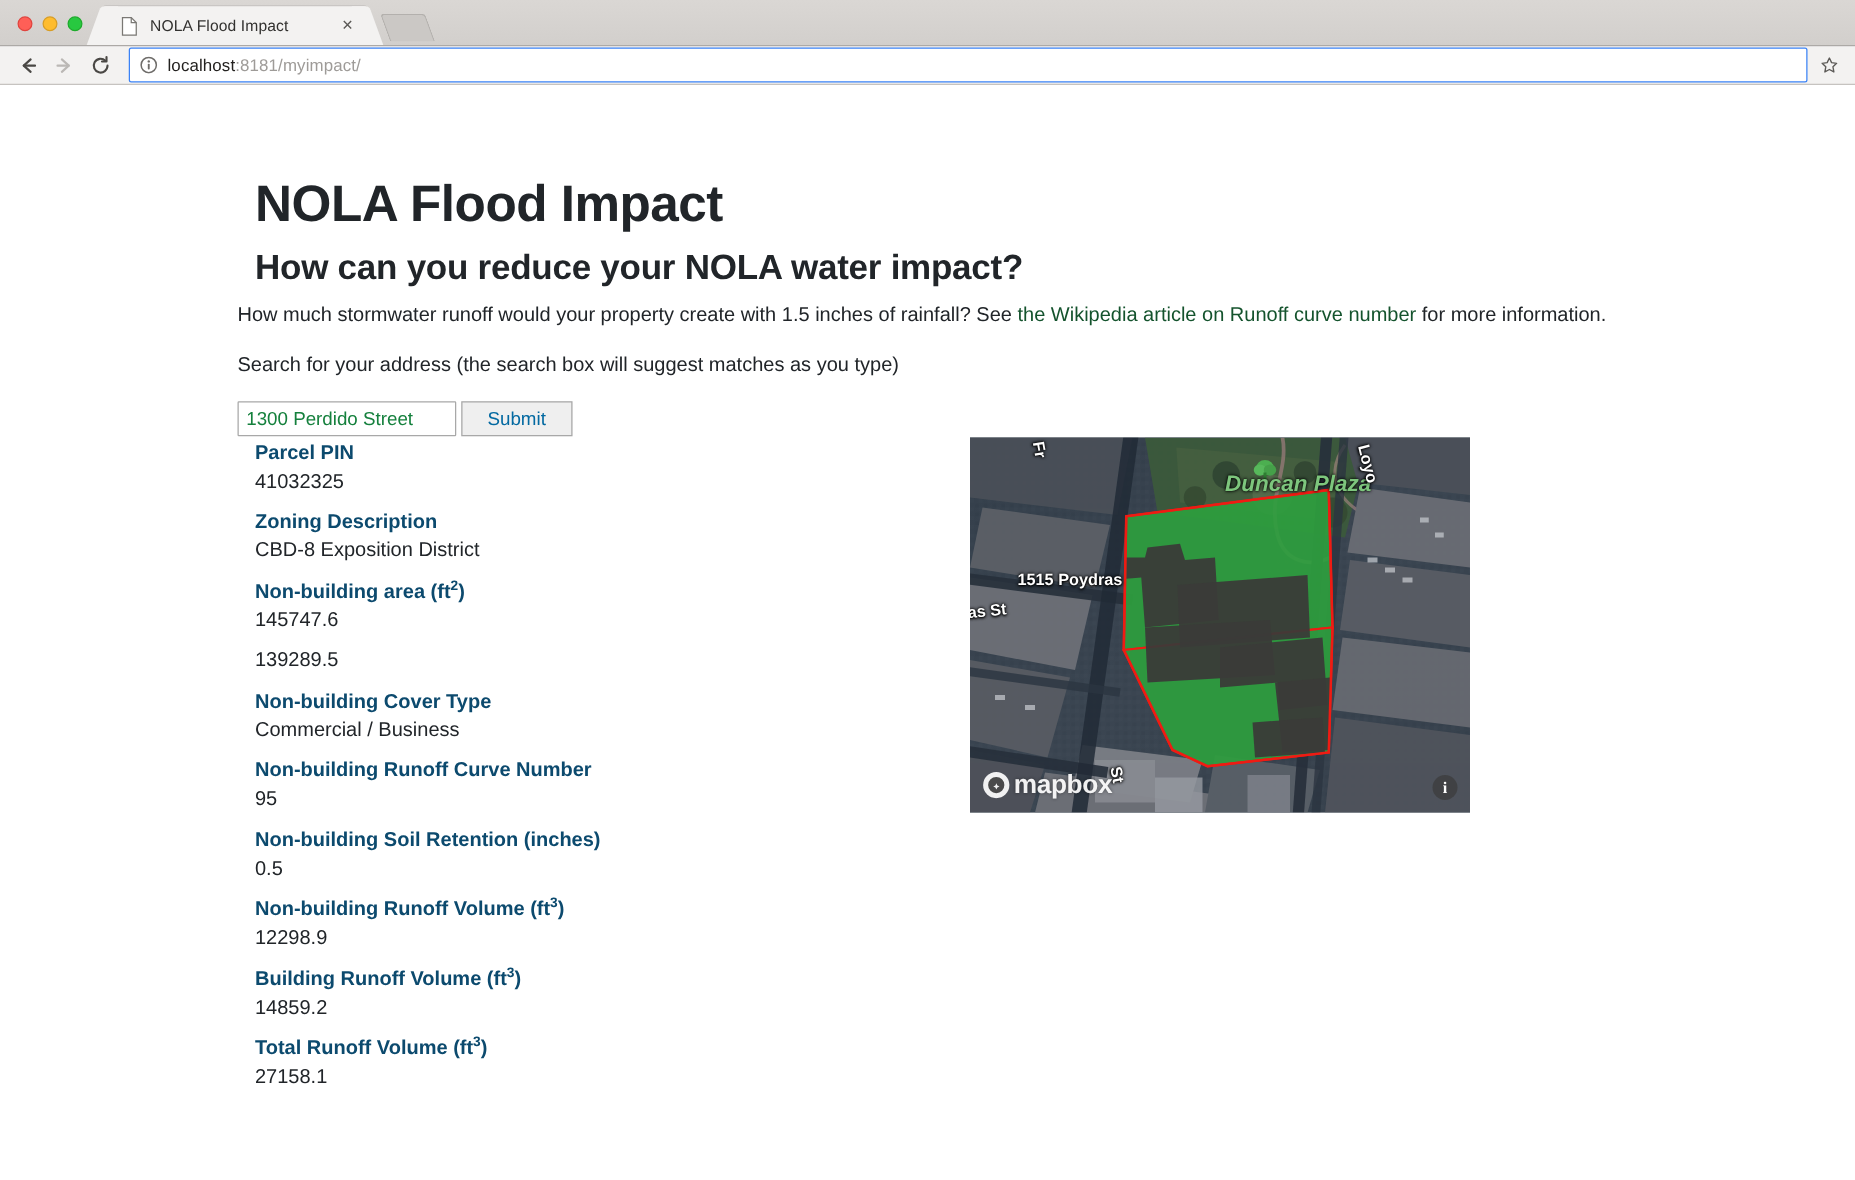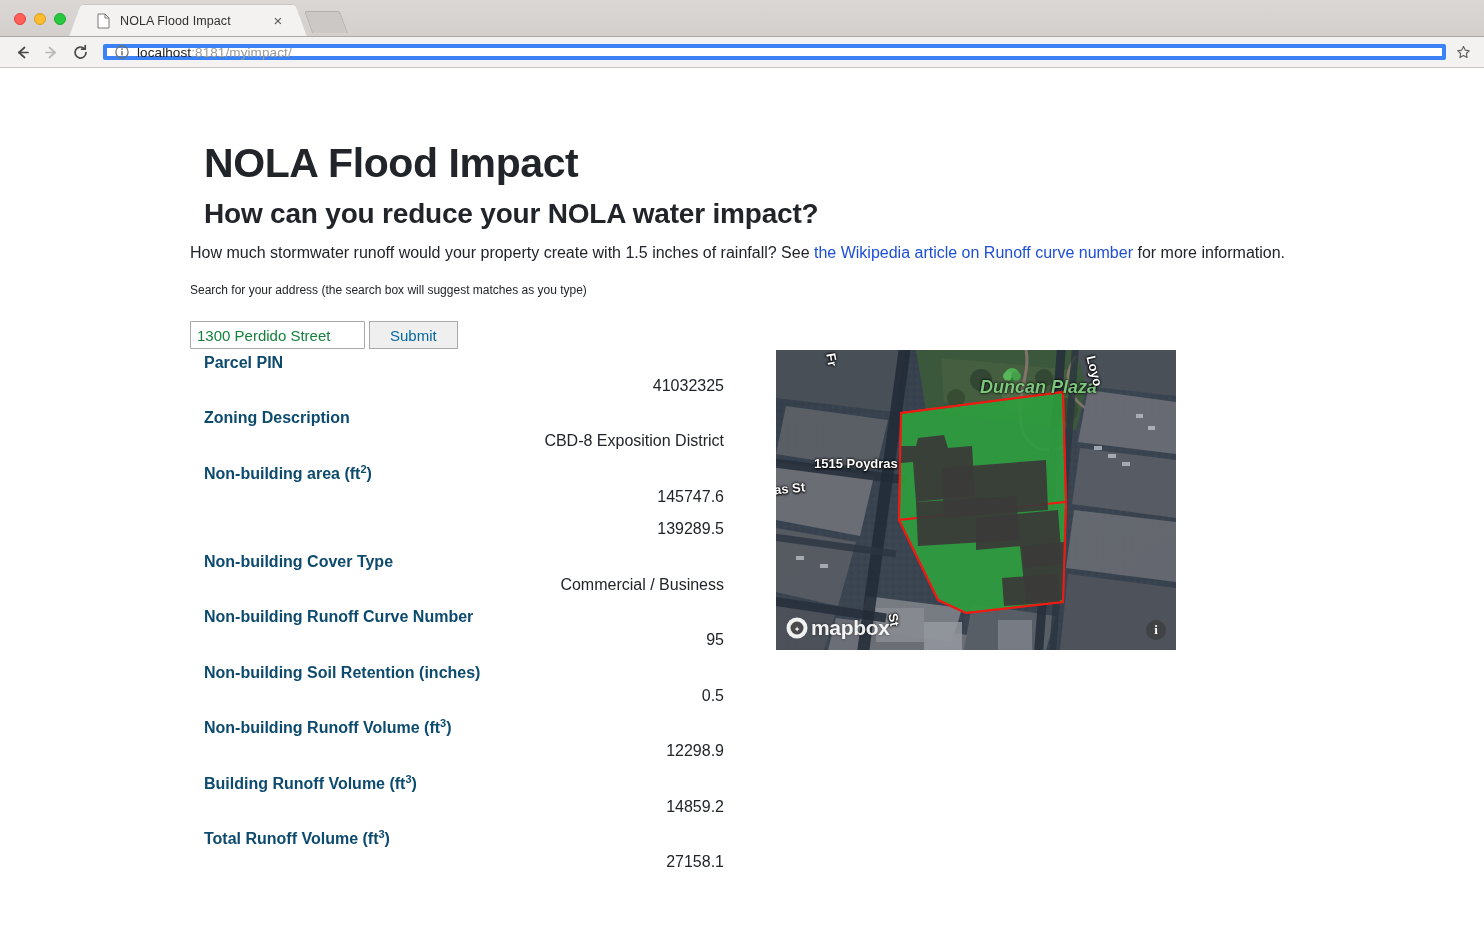--- a/index.html
+++ b/index.html
@@ -105,23 +105,23 @@
     border-bottom: 1px solid #c6c3c0;
   }
   .navbtn {
     width: 29px; height: 26px;
     display: flex; align-items: center; justify-content: center;
     flex: 0 0 auto;
   }
   .navbtn svg { display: block; }
   .omnibox {
     flex: 1 1 auto;
-    height: 16px;
+    height: 28px;
     background: #ffffff;
-    border: 4px solid #3b82f6;
+    border: 1px solid #3b82f6;
     border-radius: 2px;
     display: flex;
     align-items: center;
     padding: 0 6px 0 8px;
     margin: 0 4px 0 8px;
   }
   .info-circle { flex: 0 0 auto; margin-right: 8px; display:flex; }
   .url {
     font-size: 13.5px;
     color: #9e9b98;
@@ -176,26 +176,26 @@
     top: 173px;
     font-size: 16px;
     line-height: 1.5;
     margin: 0;
     color: #212529;
   }
   p.searchnote {
     position: absolute;
     left: 0;
     top: 213px;
-    font-size: 12px;
+    font-size: 16px;
     line-height: 1.5;
     margin: 0;
     color: #212529;
   }
-  a.wiki-link { color: #1d4ed8; text-decoration: none; }
+  a.wiki-link { color: #14532d; text-decoration: none; }
 
   .searchrow {
     position: absolute;
     left: 0;
     top: 253px;
     display: flex;
     align-items: flex-start;
     gap: 4px;
   }
   input.addr {
@@ -235,21 +235,20 @@
     line-height: 1.42;
     color: #0c4a6e;
     margin: 0;
   }
   .field-value {
     font-size: 16px;
     font-weight: 400;
     line-height: 1.42;
     color: #212529;
     margin: 0;
-    text-align: right;
   }
   .field-label sup { font-size: 11px; vertical-align: super; line-height: 0; }
 
   
   .map {
     position: absolute;
     left: 586px;
     top: 282px;
     width: 400px;
     height: 300px;

